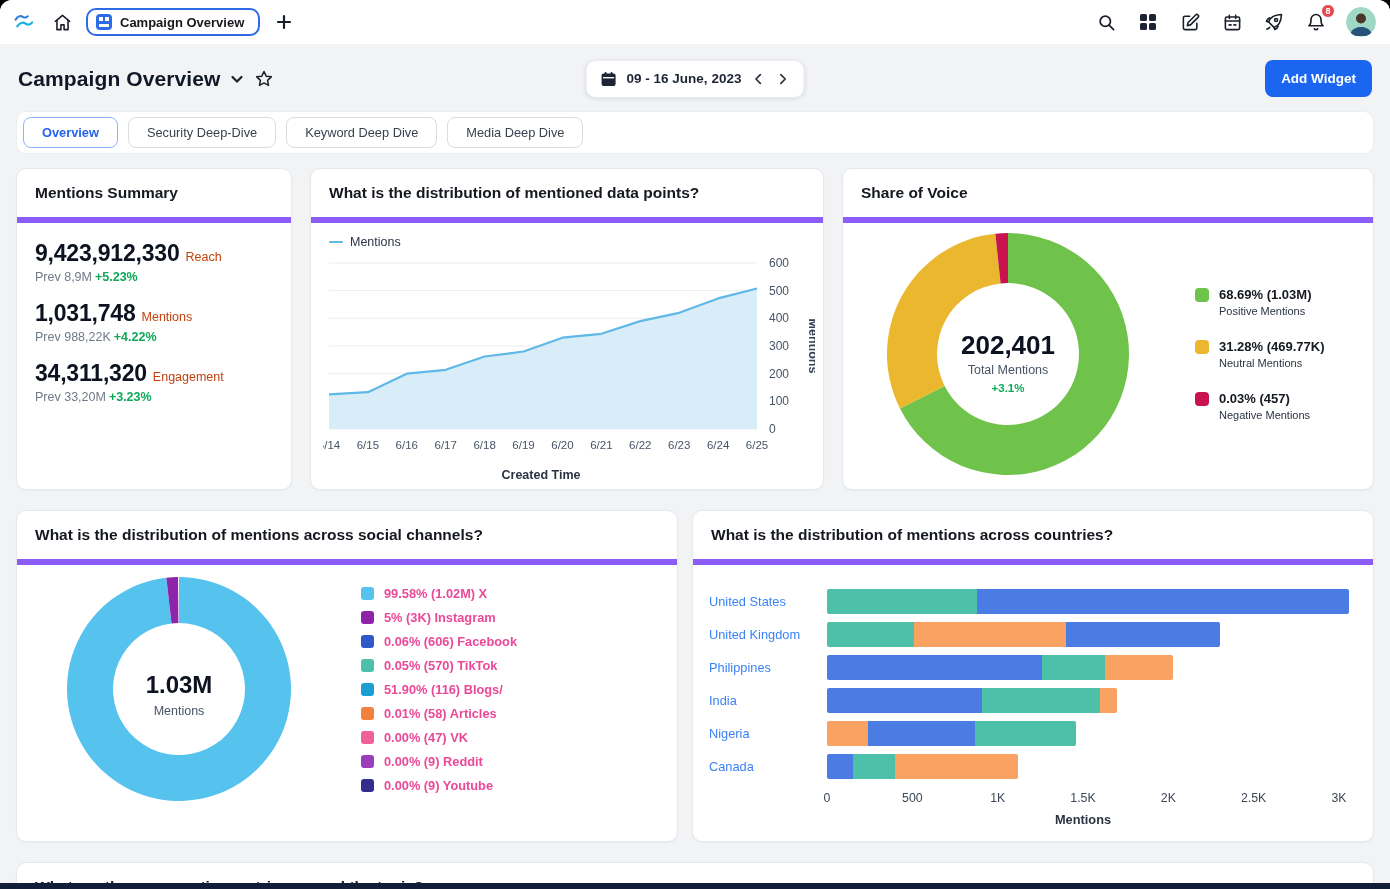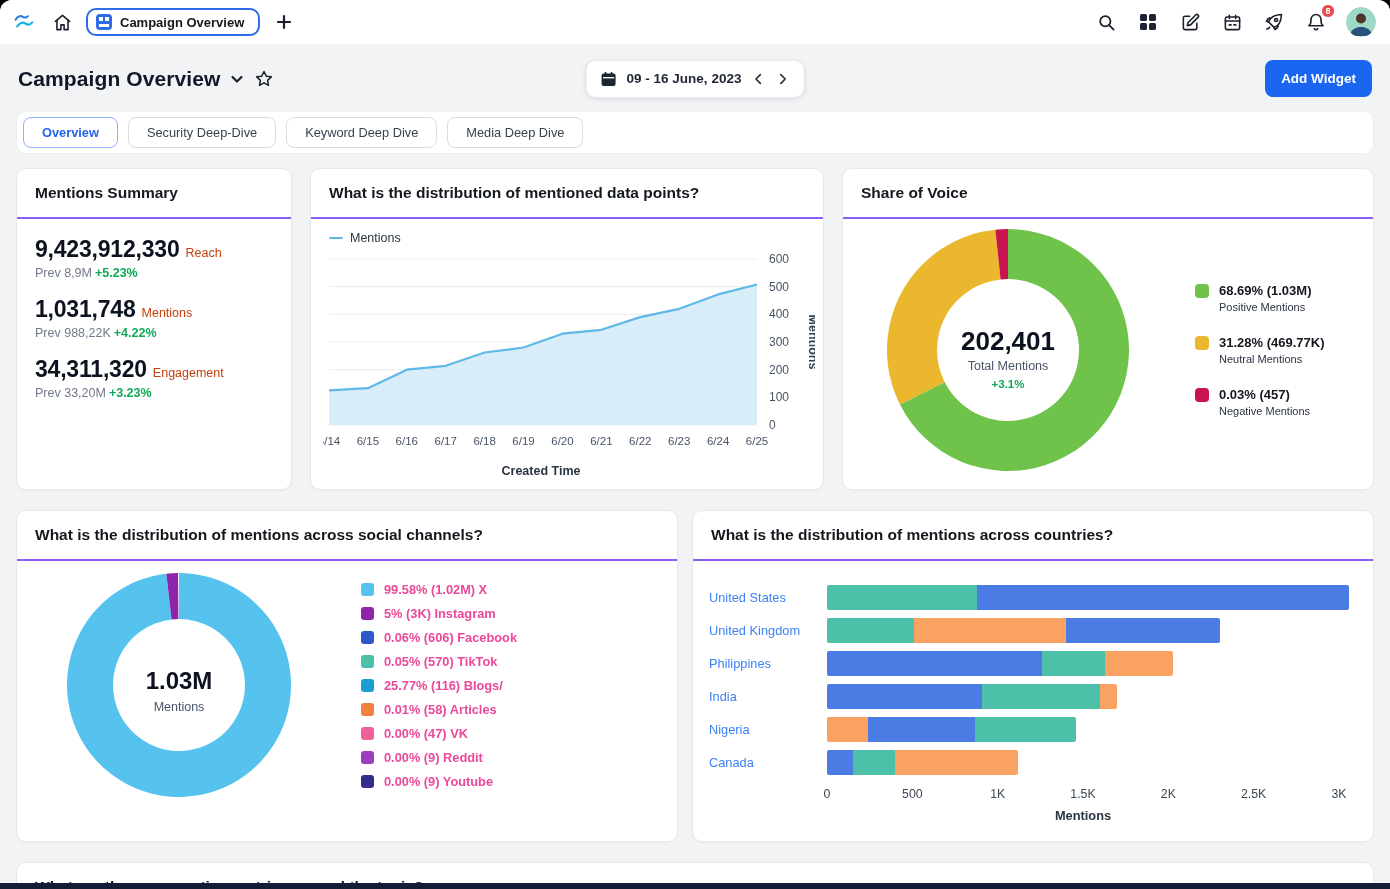--- a/index.html
+++ b/index.html
@@ -37,21 +37,21 @@
   
   .tabsbar{margin:2px 16px 0;background:#fff;border:1px solid #eceef2;border-radius:10px;padding:5px 6px;display:flex;gap:10px}
   .chip{font-family:inherit;font-size:12.8px;padding:7px 18px;border-radius:8px;background:#fff;border:1px solid #d8dce3;color:#3a4250;cursor:pointer;font-weight:500;white-space:nowrap}
   .chip.active{color:#2563eb;border-color:#8cb4f9;font-weight:700}
 
   
   .row1{display:grid;grid-template-columns:276px 514px 1fr;gap:18px;margin:14px 16px 0}
   .row2{display:grid;grid-template-columns:662px 1fr;gap:14px;margin:20px 16px 0}
   .row3{margin:20px 16px 0}
   .card{background:#fff;border:1px solid #e6e8ec;border-radius:10px;box-shadow:0 1px 2px rgba(16,24,40,.04);overflow:hidden}
-  .card-h{padding:15px 18px;border-bottom:2px solid #8b5cf6;font-size:15.5px;font-weight:700;color:#14181f}
+  .card-h{padding:15px 18px;border-bottom:6px solid #8b5cf6;font-size:15.5px;font-weight:700;color:#14181f}
   .row1 .card{height:322px}
   .row2 .card{height:332px}
   .row3 .card{height:56px;border-bottom:none;border-radius:10px 10px 0 0}
 
   
   .metrics{padding:17px 18px;display:flex;flex-direction:column;gap:16px}
   .m-top{display:flex;align-items:baseline;gap:6px}
   .m-value{font-size:23px;font-weight:700;color:#0d1220;letter-spacing:-.2px}
   .m-label{font-size:12.5px;color:#c2410c}
   .m-sub{font-size:12.5px;color:#717a8a;margin-top:3px}
@@ -350,21 +350,21 @@
             <div class="ch-item">
               <span class="sq" style="background: rgb(49, 88, 200);"></span>
               <span class="ch-text">0.06% (606) Facebook</span>
             </div>
             <div class="ch-item">
               <span class="sq" style="background: rgb(76, 192, 168);"></span>
               <span class="ch-text">0.05% (570) TikTok</span>
             </div>
             <div class="ch-item">
               <span class="sq" style="background: rgb(25, 159, 212);"></span>
-              <span class="ch-text">25.77% (116) Blogs/</span>
+              <span class="ch-text">51.90% (116) Blogs/</span>
             </div>
             <div class="ch-item">
               <span class="sq" style="background: rgb(241, 129, 60);"></span>
               <span class="ch-text">0.01% (58) Articles</span>
             </div>
             <div class="ch-item">
               <span class="sq" style="background: rgb(240, 96, 154);"></span>
               <span class="ch-text">0.00% (47) VK</span>
             </div>
             <div class="ch-item">

